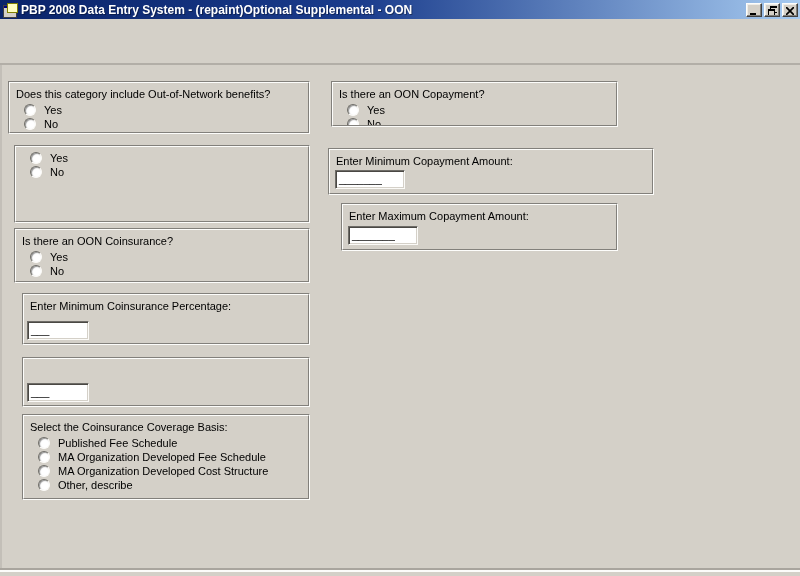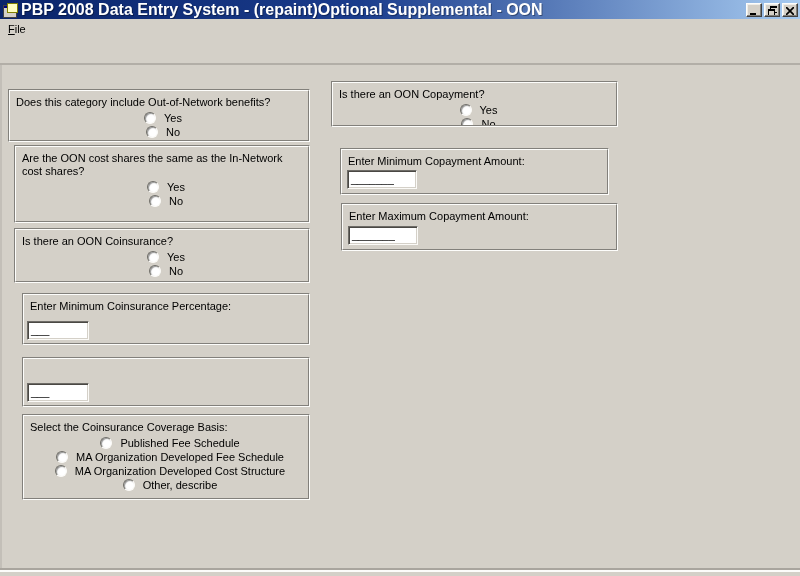--- a/index.html
+++ b/index.html
@@ -7,21 +7,21 @@
   #screen{position:relative;width:800px;height:576px;background:#d4d0c8;overflow:hidden;}
 
   
   .titlebar{position:absolute;left:0;top:0;width:800px;height:19px;
     background:linear-gradient(90deg,#0a246a 0%,#1a3c8c 45%,#a6caf0 100%);
     display:flex;align-items:center;}
   .app-icon{width:14px;height:14px;margin:0 4px 0 3px;position:relative;flex:0 0 auto;}
   .app-icon .f1{position:absolute;left:0;top:2px;width:12px;height:11px;background:#d4d0c8;border:1px solid #404040;}
   .app-icon .f2{position:absolute;left:1px;top:3px;width:10px;height:2px;background:#000080;}
   .app-icon .f3{position:absolute;left:4px;top:0;width:9px;height:8px;background:#ffffc0;border:1px solid #808000;}
-  .title-text{color:#fff;font-weight:bold;font-size:16px;letter-spacing:0;white-space:nowrap;
+  .title-text{color:#fff;font-weight:bold;font-size:12px;letter-spacing:0;white-space:nowrap;
     text-shadow:1px 1px 0 rgba(0,0,0,.35);flex:1 1 auto;overflow:hidden;}
   .tb-btns{display:flex;align-items:center;margin-right:2px;flex:0 0 auto;}
   .tb-btn{width:16px;height:14px;background:#d4d0c8;margin-left:2px;
     border:1px solid;border-color:#fdfdfb #404040 #404040 #fdfdfb;
     box-shadow:inset -1px -1px 0 #807e79, inset 1px 1px 0 #efede8;
     display:flex;align-items:flex-end;justify-content:center;box-sizing:border-box;cursor:default;}
   .tb-btn svg{display:block;margin-bottom:1px;}
 
   
   .menubar{position:absolute;left:0;top:19px;width:800px;height:20px;background:#d4d0c8;
@@ -34,21 +34,21 @@
   .task-dark{position:absolute;left:0;top:568px;width:800px;height:2px;background:#a9a59e;}
   .task-light{position:absolute;left:0;top:570px;width:800px;height:2px;background:#fdfcfa;}
   .task-body{position:absolute;left:0;top:572px;width:800px;height:4px;background:#d4d0c8;}
 
   
   .gb{position:absolute;border:1px solid;border-color:#82807b #fdfdfb #fdfdfb #82807b;box-sizing:border-box;}
   .gb-in{position:absolute;left:0;top:0;right:0;bottom:0;border:1px solid;
     border-color:#fdfdfb #82807b #82807b #fdfdfb;padding:4px 6px;overflow:hidden;}
   .q{line-height:13px;margin:1px 0 2px 0;}
 
-  .radio-row{display:flex;align-items:center;height:14px;margin:0 0 0 8px;justify-content:center;}
+  .radio-row{display:flex;align-items:center;height:14px;margin:0 0 0 8px;}
   .radio{width:12px;height:12px;box-sizing:border-box;border-radius:50%;background:#fff;
     border:1px solid;border-color:#6e6c67 #fbfaf7 #fbfaf7 #6e6c67;
     box-shadow:inset 1px 1px 1px rgba(64,64,64,.55);flex:0 0 auto;}
   .rlabel{margin-left:8px;line-height:13px;}
 
   .field{position:absolute;background:#fff;box-sizing:border-box;
     border:1px solid;border-color:#6e6c67 #fbfaf7 #fbfaf7 #6e6c67;
     box-shadow:inset 1px 1px 0 #4a4844, inset -1px -1px 0 #d4d0c8;
     display:flex;align-items:center;padding:1px 2px 2px 3px;letter-spacing:0;}
 </style>
@@ -79,44 +79,40 @@
         </svg>
       </span>
       <span class="tb-btn">
         <svg width="8" height="8">
           <path d="M0 0 L8 8 M8 0 L0 8" stroke="#000" stroke-width="1.7"></path>
         </svg>
       </span>
     </span>
   </div>
 
-  <div class="menubar">
-    <span class="menu-item">File</span>
-  </div>
 
   <div class="sep-band"></div>
   <div class="left-sliver"></div>
 
-  <div class="gb" style="left:8px;top:81px;width:302px;height:53px;margin-top:8px;">
+  <div class="gb" style="left:8px;top:81px;width:302px;height:53px;">
     <div class="gb-in">
       <div class="q">Does this category include Out-of-Network benefits?</div>
       <div class="radio-row">
         <span class="radio"></span>
         <span class="rlabel">Yes</span>
       </div>
       <div class="radio-row">
         <span class="radio"></span>
         <span class="rlabel">No</span>
       </div>
     </div>
   </div>
 
   <div class="gb" style="left:14px;top:145px;width:296px;height:78px;">
     <div class="gb-in">
-      <div class="q" style="padding-right:6px;">Are the OON cost shares the same as the In-Network cost shares?</div>
       <div class="radio-row">
         <span class="radio"></span>
         <span class="rlabel">Yes</span>
       </div>
       <div class="radio-row">
         <span class="radio"></span>
         <span class="rlabel">No</span>
       </div>
     </div>
   </div>
@@ -181,21 +177,21 @@
         <span class="radio"></span>
         <span class="rlabel">Yes</span>
       </div>
       <div class="radio-row">
         <span class="radio"></span>
         <span class="rlabel">No</span>
       </div>
     </div>
   </div>
 
-  <div class="gb" style="left:340px;top:148px;width:269px;height:47px;">
+  <div class="gb" style="left:328px;top:148px;width:326px;height:47px;">
     <div class="gb-in">
       <div class="q">Enter Minimum Copayment Amount:</div>
       <div class="field" style="left:5px;top:20px;width:70px;height:19px;">
         <span>_______</span>
       </div>
     </div>
   </div>
 
   <div class="gb" style="left:341px;top:203px;width:277px;height:48px;">
     <div class="gb-in">

